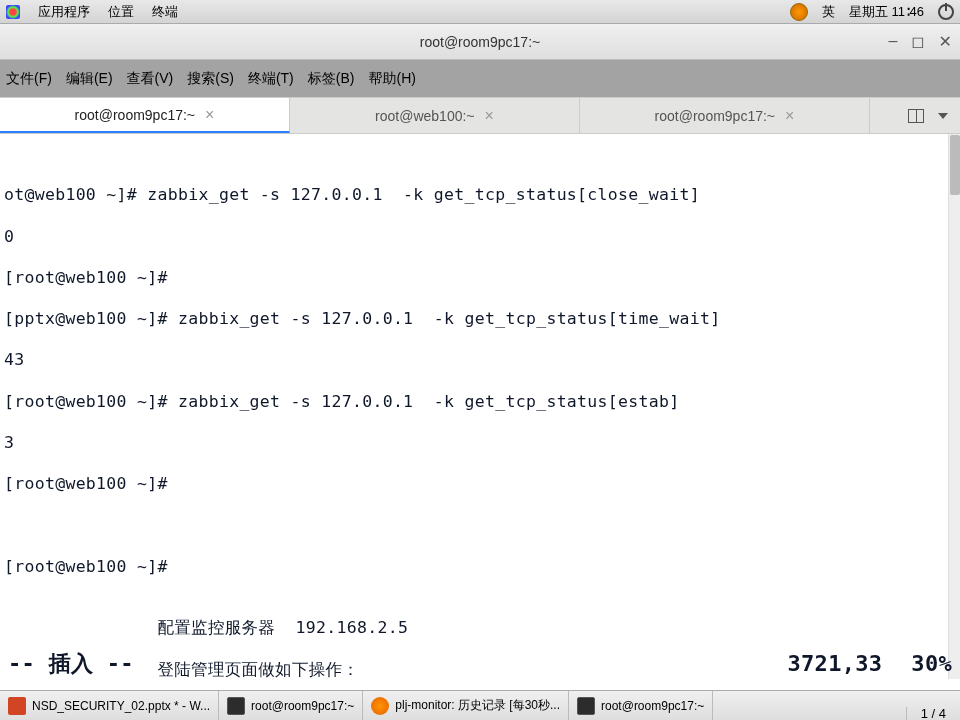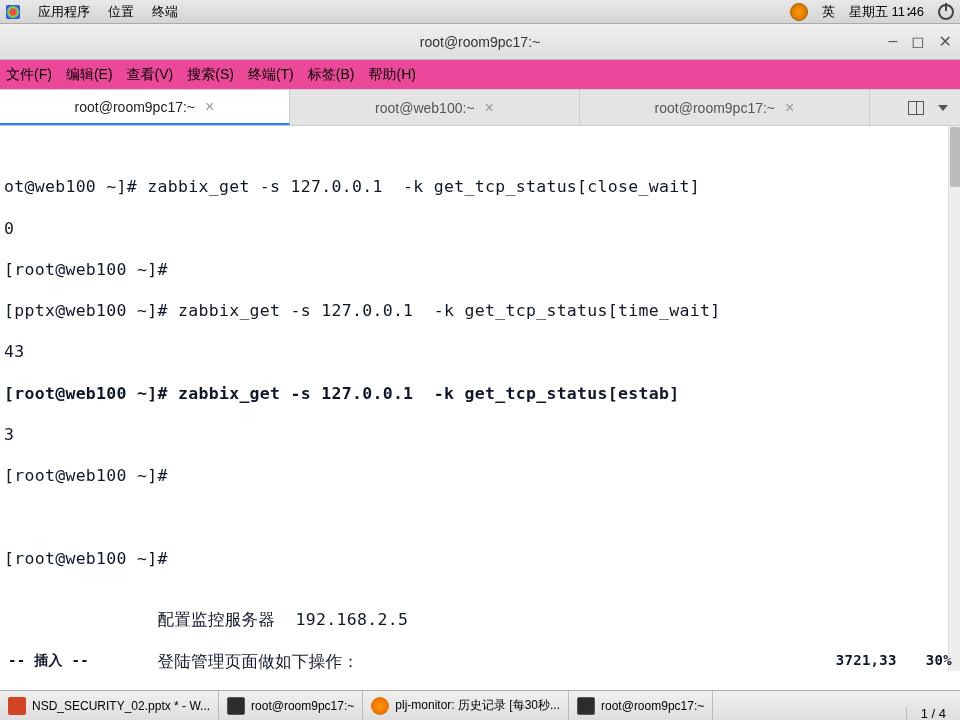--- a/index.html
+++ b/index.html
@@ -13,34 +13,34 @@
 .ime-icon { width: 18px; height: 18px; background: radial-gradient(circle, #f90, #c60); border-radius: 50%; border: 1px solid #960; }
 .power-icon { width: 16px; height: 16px; border: 2px solid #444; border-radius: 50%; position: relative; }
 .power-icon::after { content: ''; position: absolute; left: 5px; top: -3px; width: 2px; height: 8px; background: #444; }
 
 
 .titlebar { height: 36px; background: linear-gradient(#f0f0f0, #dedede); border-bottom: 1px solid #bbb; display: flex; align-items: center; justify-content: center; position: relative; font-size: 14px; color: #333; }
 .titlebar-ctrls { position: absolute; right: 8px; display: flex; gap: 14px; font-size: 16px; color: #555; }
 .titlebar-ctrls span { cursor: pointer; }
 
 
-.menubar { height: 30px; background: #ec4899; border-bottom: 1px solid #ccc; display: flex; align-items: center; padding: 12px 6px; gap: 14px; font-size: 14px; }
+.menubar { height: 38px; background: #a3a3a3; border-bottom: 1px solid #ccc; display: flex; align-items: center; padding: 12px 6px; gap: 14px; font-size: 14px; }
 
 
 .tabbar { height: 36px; background: #e4e4e2; border-bottom: 1px solid #ccc; display: flex; align-items: stretch; }
 .tab { flex: 1; display: flex; align-items: center; justify-content: center; gap: 10px; border-right: 1px solid #ccc; font-size: 14px; color: #555; position: relative; max-width: 290px; }
 .tab.active { background: #fff; color: #222; border-bottom: 2px solid #2a7fff; }
 .tab-close { color: #999; font-size: 16px; }
 .tabbar-right { margin-left: auto; display: flex; align-items: center; gap: 14px; padding: 0 12px; color: #555; }
 
 
 .termbody { padding: 10px 4px 0 4px; font-family: "DejaVu Sans Mono", monospace; font-size: 16.5px; line-height: 1.25; white-space: pre; color: #0f172a; height: 545px; overflow: hidden; position: relative; letter-spacing: 0.3px; }
 .scrollbar { position: absolute; right: 0; top: 0; width: 12px; height: 100%; background: #eee; border-left: 1px solid #ddd; }
 .scrollbar-thumb { width: 10px; margin: 1px; height: 60px; background: #bbb; border-radius: 2px; }
-.vim-status { position: absolute; bottom: 0; left: 0; right: 0; padding: 2px 8px; display: flex; font-weight: bold; font-size: 14px; }
+.vim-status { position: absolute; bottom: 0; left: 0; right: 0; padding: 2px 8px; display: flex; font-weight: bold; font-size: 22px; }
 .vim-status .pos { margin-left: auto; margin-right: 29px; }
 
 
 .taskbar { position: absolute; bottom: 0; left: 0; right: 0; height: 30px; background: linear-gradient(#f0f0f0, #dedede); border-top: 1px solid #aaa; display: flex; align-items: stretch; }
 .taskitem { display: flex; align-items: center; gap: 6px; padding: 8px 8px; border-right: 1px solid #bbb; font-size: 12px; max-width: 224px; overflow: hidden; white-space: nowrap; }
 .taskitem-icon { width: 18px; height: 18px; border-radius: 2px; flex-shrink: 0; }
 .icon-ppt { background: #d14424; }
 .icon-term { background: #2c2c2c; border: 1px solid #555; }
 .icon-ff { background: radial-gradient(circle, #ff9500, #e66000); border-radius: 50%; }
 .task-pages { margin-left: auto; padding: 0 14px; border-left: 1px solid #bbb; display: flex; align-items: center; font-size: 13px; margin-top: 16px; }
@@ -106,21 +106,21 @@
   </div>
 </div>
 
 <div class="termbody">
   <div class="scrollbar"><div class="scrollbar-thumb"></div></div>
 <span style="display: block;">ot@web100 ~]# zabbix_get -s 127.0.0.1  -k get_tcp_status[close_wait]</span>
 <span style="display: block;">0</span>
 <span style="display: block;">[root@web100 ~]#</span>
 <span style="display: block;">[pptx@web100 ~]# zabbix_get -s 127.0.0.1  -k get_tcp_status[time_wait]</span>
 <span style="display: block;">43</span>
-<span style="display: block; font-weight: bold;">[root@web100 ~]# zabbix_get -s 127.0.0.1  -k get_tcp_status[estab]</span>
+<span style="display: block;">[root@web100 ~]# zabbix_get -s 127.0.0.1  -k get_tcp_status[estab]</span>
 <span style="display: block;">3</span>
 <span style="display: block;">[root@web100 ~]#</span>
 <span style="display: block;"></span>
 <span style="display: block;"></span>
 <span style="display: block;">[root@web100 ~]#</span>
 <span style="display: block;"></span>
 <span style="display: block;">               配置监控服务器  192.168.2.5</span>
 <span style="display: block;">               登陆管理页面做如下操作：</span>
 
 

